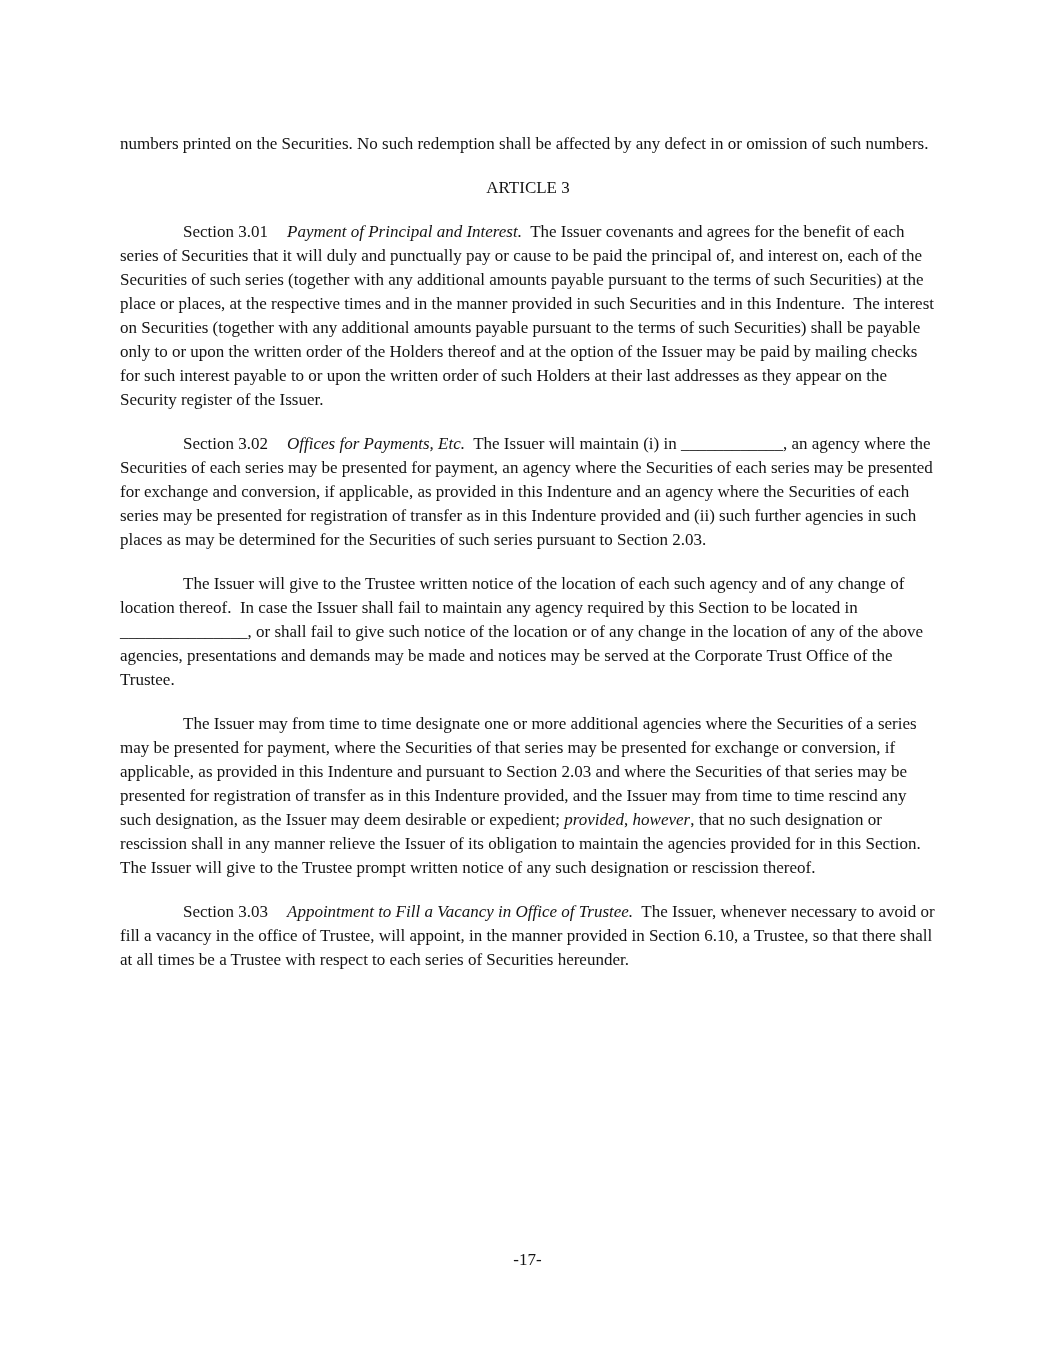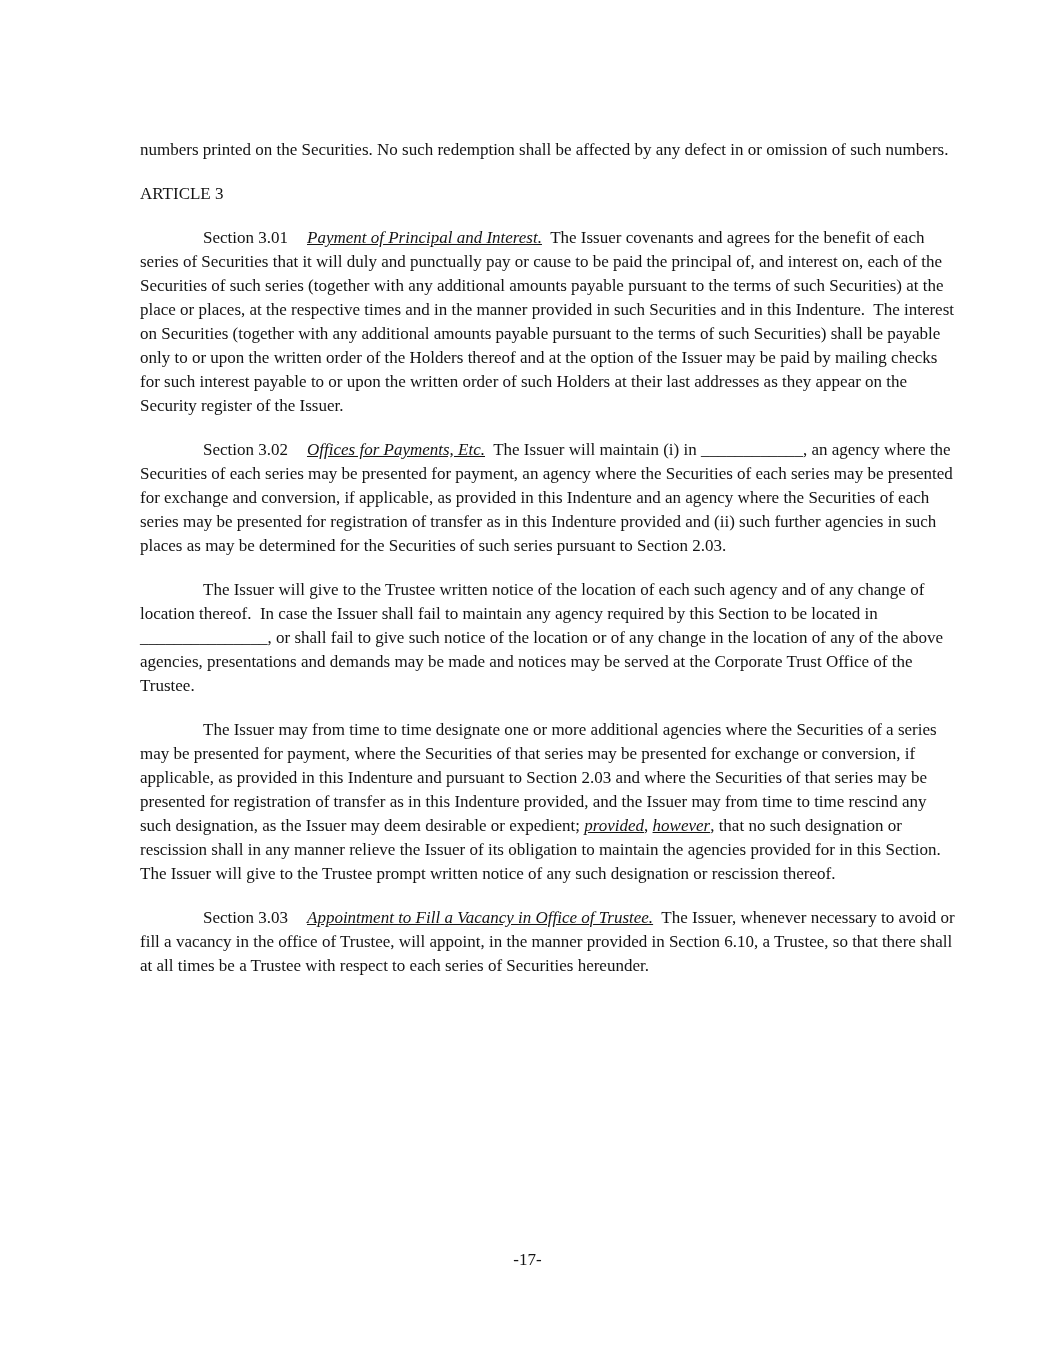--- a/index.html
+++ b/index.html
@@ -13,40 +13,39 @@
   }
   .page {
     position: absolute;
     inset: 0;
     background: #ffffff;
     overflow: hidden;
   }
   .content {
     position: absolute;
     left: 120px;
-    top: 138px;
+    top: 132px;
     width: 816px;
-    margin-left: 20px;
   }
   .para {
     margin: 0 0 20px 0;
     font-size: 17px;
     line-height: 24px;
     text-indent: 63px;
     white-space: pre-wrap;
     text-align: left;
   }
   .para.no-indent { text-indent: 0; }
   .heading {
     margin: 0 0 20px 0;
     font-size: 17px;
     line-height: 24px;
-    text-align: left;
+    text-align: center;
   }
-  .italic { font-style: italic; text-decoration: underline; }
+  .italic { font-style: italic; }
   .tab { display: inline-block; width: 19px; }
   .footer {
     position: absolute;
     left: 0;
     top: 1248px;
     width: 100%;
     text-align: center;
     font-size: 17px;
     line-height: 24px;
   }

